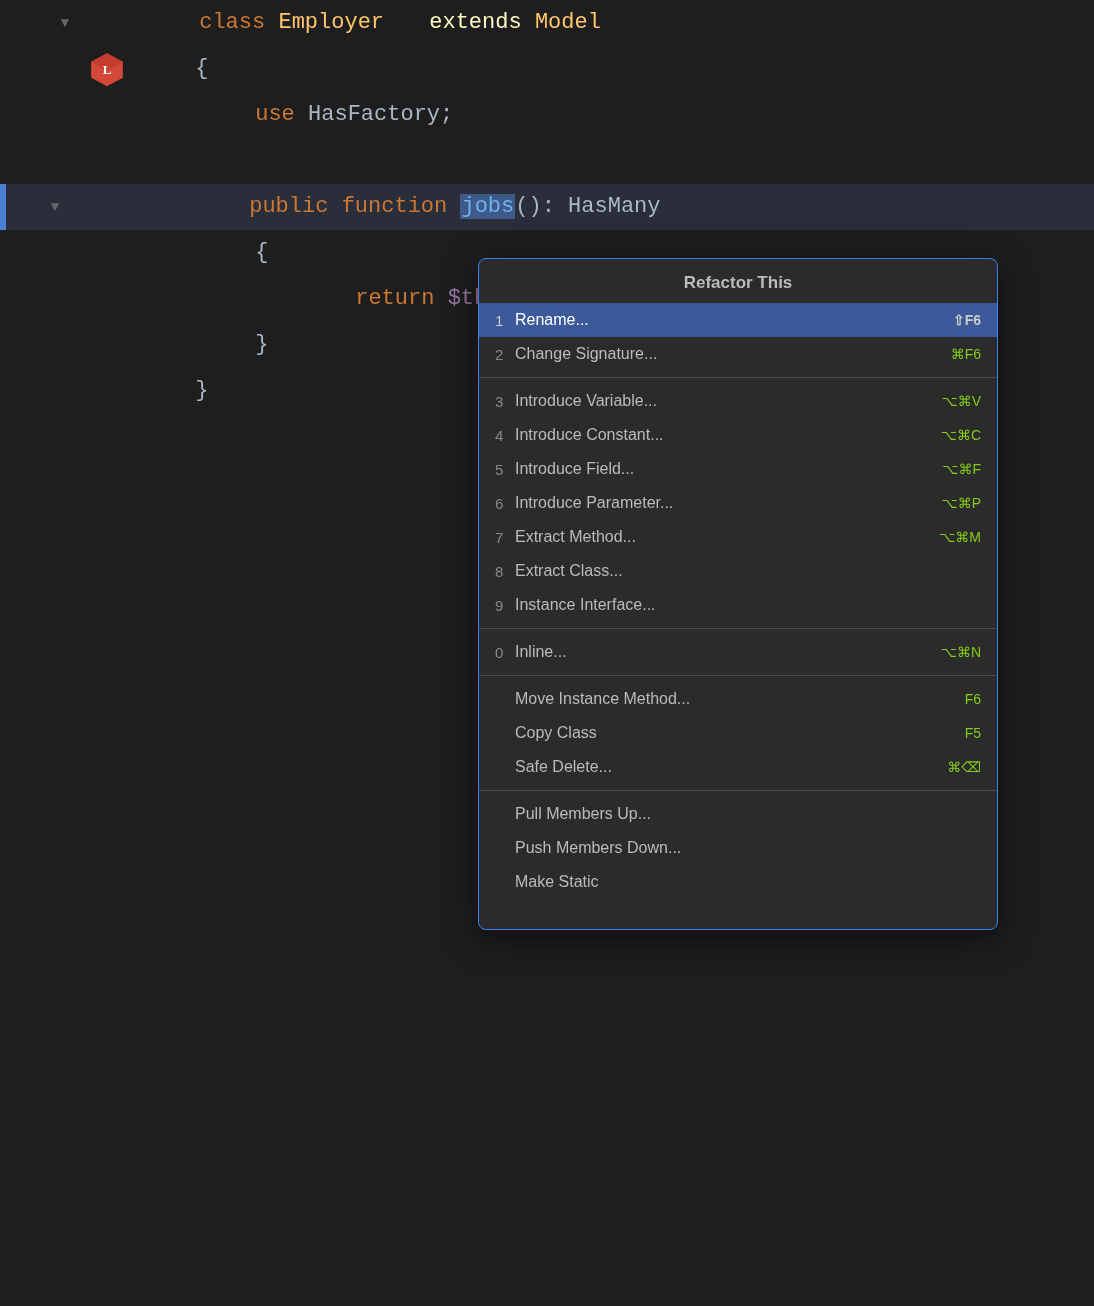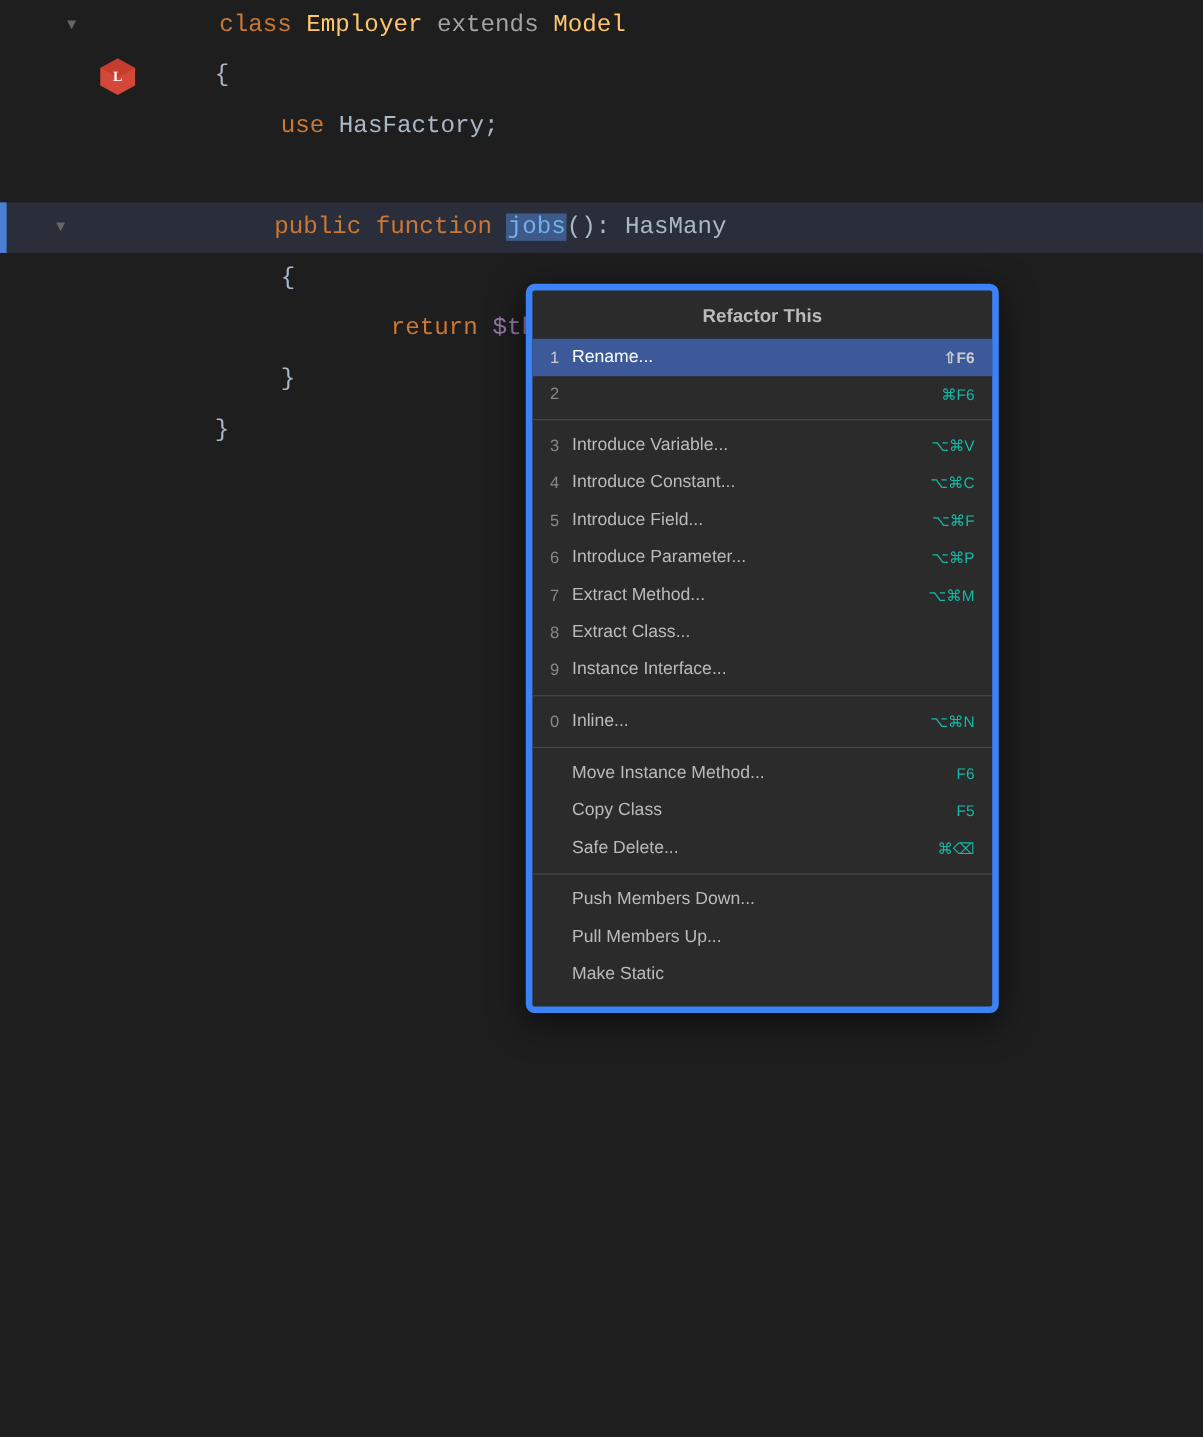--- a/index.html
+++ b/index.html
@@ -64,21 +64,21 @@
     .code-content.indent-1 {
       padding-left: 100px;
     }
 
     .code-content.indent-2 {
       padding-left: 200px;
     }
 
     .token-keyword { color: #cc7832; }
     .token-class-name { color: #ffc66d; }
-    .token-extends { color: #a3a3a3; }
+    .token-extends { color: #fef9c3; margin-left: 32px; }
     .token-base-class { color: #ffc66d; }
     .token-plain { color: #a9b7c6; }
     .token-function-keyword { color: #cc7832; }
     .token-use { color: #cc7832; text-align: right; }
     .token-variable { color: #9876aa; }
     .token-arrow { color: #a9b7c6; }
     .token-public { color: #cc7832; }
 
     .token-highlight {
       background-color: #3d5a8a;
@@ -93,28 +93,28 @@
       margin-left: 10px;
       margin-right: 4px;
       flex-shrink: 0;
     }
 
     
     .refactor-menu {
       position: absolute;
       top: 258px;
       left: 478px;
-      width: 430px;
+      width: 520px;
       background-color: #2b2b2b;
-      border: 6px solid #3b82f6;
+      border: 1px solid #3b82f6;
       border-radius: 8px;
       box-shadow: 0 8px 32px rgba(0,0,0,0.6);
       z-index: 100;
       overflow: hidden;
-      padding-bottom: 12px;
+      padding-bottom: 30px;
     }
 
     .refactor-title {
       text-align: center;
       color: #bbbbbb;
       font-size: 17px;
       font-weight: bold;
       padding: 14px 16px 10px;
       font-family: -apple-system, BlinkMacSystemFont, 'Segoe UI', sans-serif;
     }
@@ -149,21 +149,21 @@
     .menu-item-label {
       flex: 1;
       color: inherit;
     }
 
     .menu-item.active .menu-item-label {
       color: #ffffff;
     }
 
     .menu-item-shortcut {
-      color: #14b8a6;
+      color: #84cc16;
       font-size: 14px;
       margin-left: auto;
     }
 
     .menu-item.active .menu-item-shortcut {
       color: #cccccc;
       font-weight: bold;
     }
 
     .menu-separator {
@@ -256,20 +256,21 @@
     <div class="refactor-title">Refactor This</div>
 
     <div class="menu-item active">
       <span class="menu-item-number">1</span>
       <span class="menu-item-label">Rename...</span>
       <span class="menu-item-shortcut">⇧F6</span>
     </div>
 
     <div class="menu-item">
       <span class="menu-item-number">2</span>
+      <span class="menu-item-label">Change Signature...</span>
       <span class="menu-item-shortcut">⌘F6</span>
     </div>
 
     <div class="menu-separator"></div>
 
 
     <div class="menu-item">
       <span class="menu-item-number">3</span>
       <span class="menu-item-label">Introduce Variable...</span>
       <span class="menu-item-shortcut">⌥⌘V</span>
@@ -336,31 +337,31 @@
     <div class="menu-item">
       <span class="menu-item-number" style="visibility:hidden;">-</span>
       <span class="menu-item-label">Safe Delete...</span>
       <span class="menu-item-shortcut">⌘⌫</span>
     </div>
 
     <div class="menu-separator"></div>
 
     <div class="menu-item">
       <span class="menu-item-number" style="visibility:hidden;">-</span>
+      <span class="menu-item-label">Pull Members Up...</span>
+      <span class="menu-item-shortcut"></span>
+    </div>
+
+    <div class="menu-item">
+      <span class="menu-item-number" style="visibility:hidden;">-</span>
       <span class="menu-item-label">Push Members Down...</span>
       <span class="menu-item-shortcut"></span>
     </div>
 
     <div class="menu-item">
       <span class="menu-item-number" style="visibility:hidden;">-</span>
-      <span class="menu-item-label">Pull Members Up...</span>
-      <span class="menu-item-shortcut"></span>
-    </div>
-
-    <div class="menu-item">
-      <span class="menu-item-number" style="visibility:hidden;">-</span>
       <span class="menu-item-label">Make Static</span>
       <span class="menu-item-shortcut"></span>
     </div>
 
   </div>
 
 </div>
 
 </body></html>

